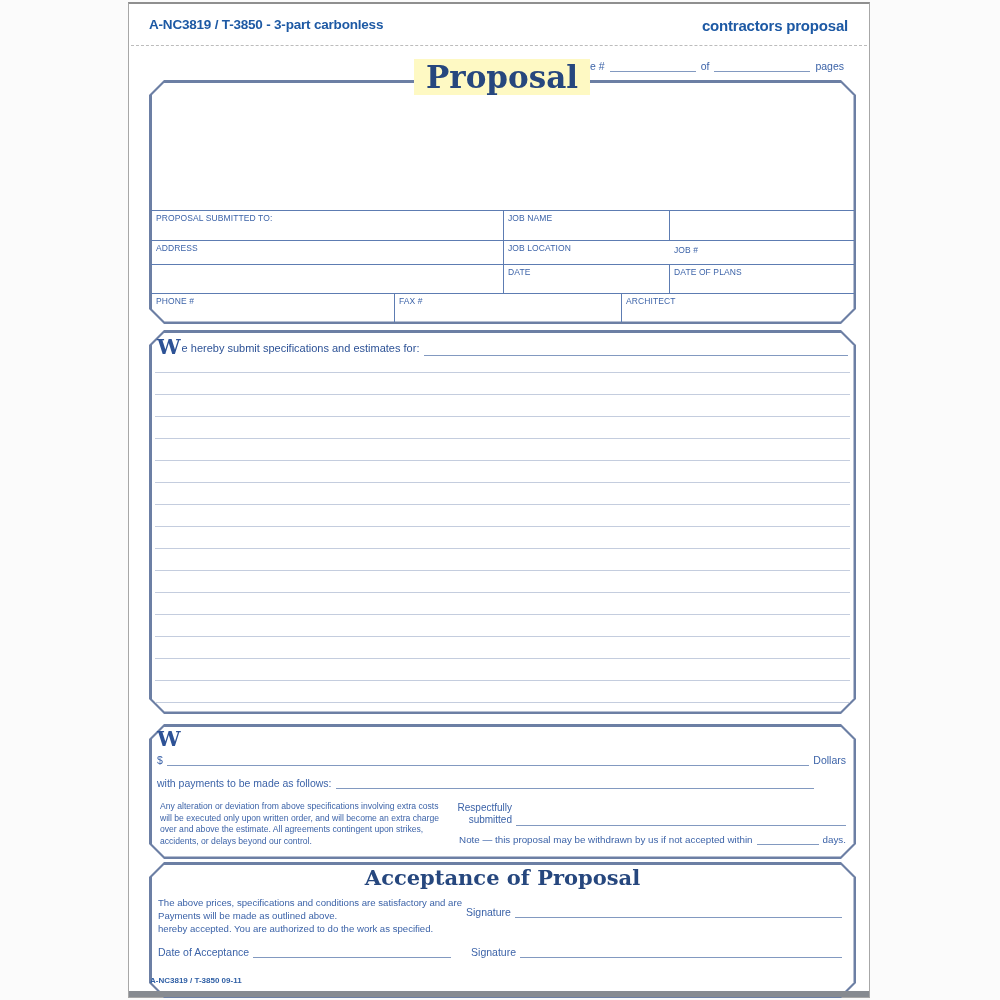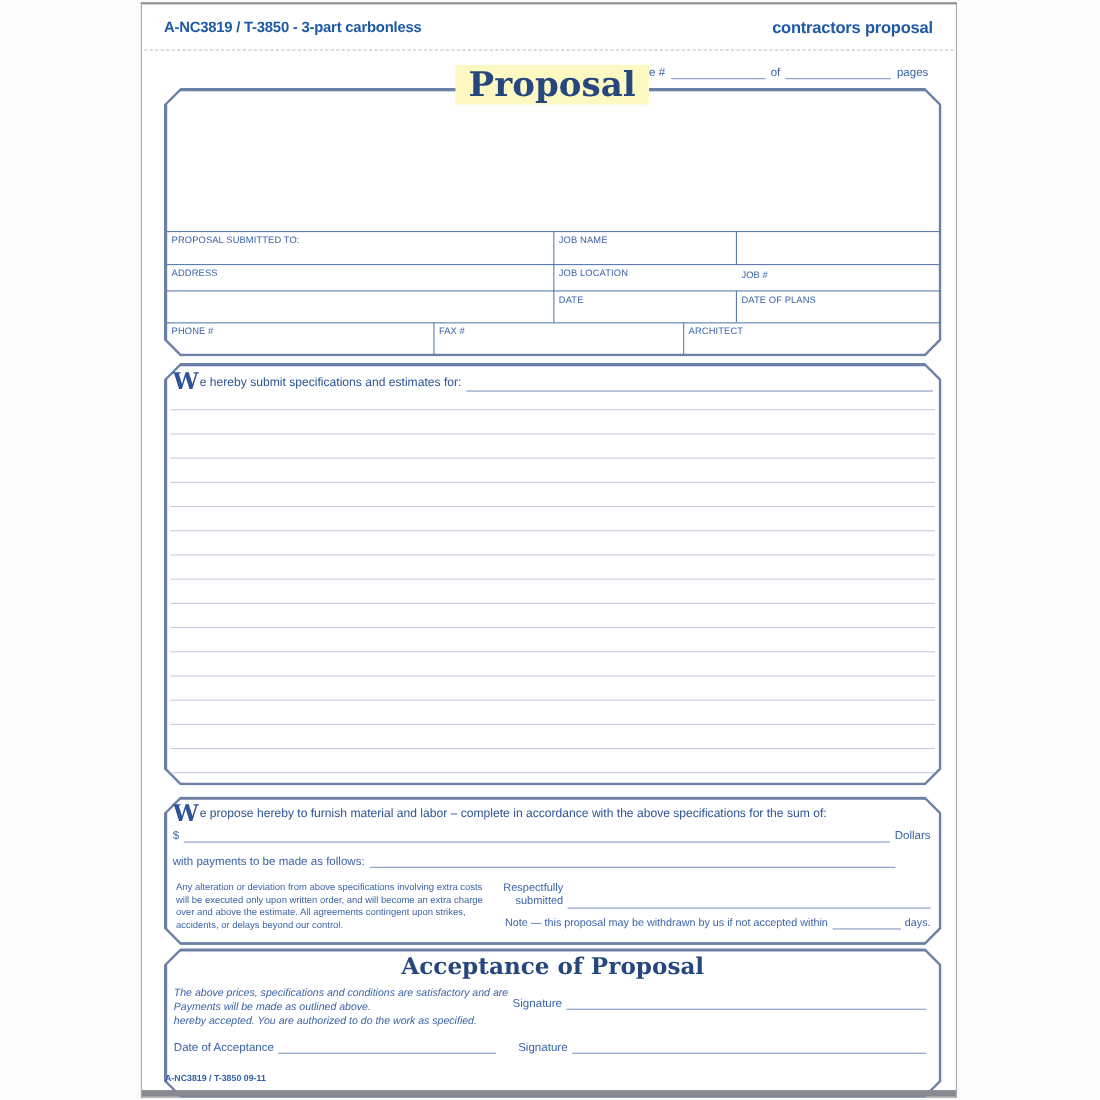--- a/index.html
+++ b/index.html
@@ -43,21 +43,21 @@
 
   .leadrow { position:absolute; display:flex; align-items:flex-end; color:#2d5296; }
   .leadrow .cap { font-family:"DejaVu Serif", serif; font-weight:bold; font-size:21px; line-height:18px; margin-right:1px; }
   .leadrow .txt { font-size:11px; line-height:13px; padding-bottom:1px; white-space:nowrap; }
   .leadrow .fill { flex:1; border-bottom:1px solid #8299c0; height:10px; margin-left:5px; }
 
   .rules { position:absolute; left:6px; right:6px; top:21px; }
   .rules .rl { height:22px; border-bottom:1px solid #c4cdde; }
 
   .smalltext { font-size:8.6px; line-height:11.5px; color:#3c63a8; }
-  .bodytext  { font-size:9.6px; line-height:13px; color:#3c63a8;font-style:italic; }
+  .bodytext  { font-size:9.6px; line-height:13px; color:#3c63a8; }
   .fieldrow  { position:absolute; display:flex; align-items:flex-end; font-size:10.5px; color:#3c63a8; }
   .fieldrow .fill { flex:1; border-bottom:1px solid #8299c0; height:10px; margin:0 4px; }
 
   .footer { position:absolute; left:21px; top:972px; font-size:8px; font-weight:bold; color:#2f5fa5; }
 </style>
 </head>
 <body>
 
 <div class="stage">
   <div class="paper">
@@ -130,21 +130,20 @@
             <div class="rl"></div>
           </div>
       </div>
     </div>
 
     <div class="obox bev" id="box3">
       <div class="ibox"></div>
       <div class="content">
         <div class="leadrow" style="left:8px; right:8px; top:6px;">
           <span class="cap">W</span>
-          <span class="txt">e propose hereby to furnish material and labor – complete in accordance with the above specifications for the sum of:</span>
         </div>
         <div class="fieldrow" style="left:8px; right:10px; top:30px;">
           <span>$</span>
           <span class="fill"></span>
           <span>Dollars</span>
         </div>
         <div class="fieldrow" style="left:8px; right:38px; top:53px;">
           <span>with payments to be made as follows:</span>
           <span class="fill"></span>
         </div>

